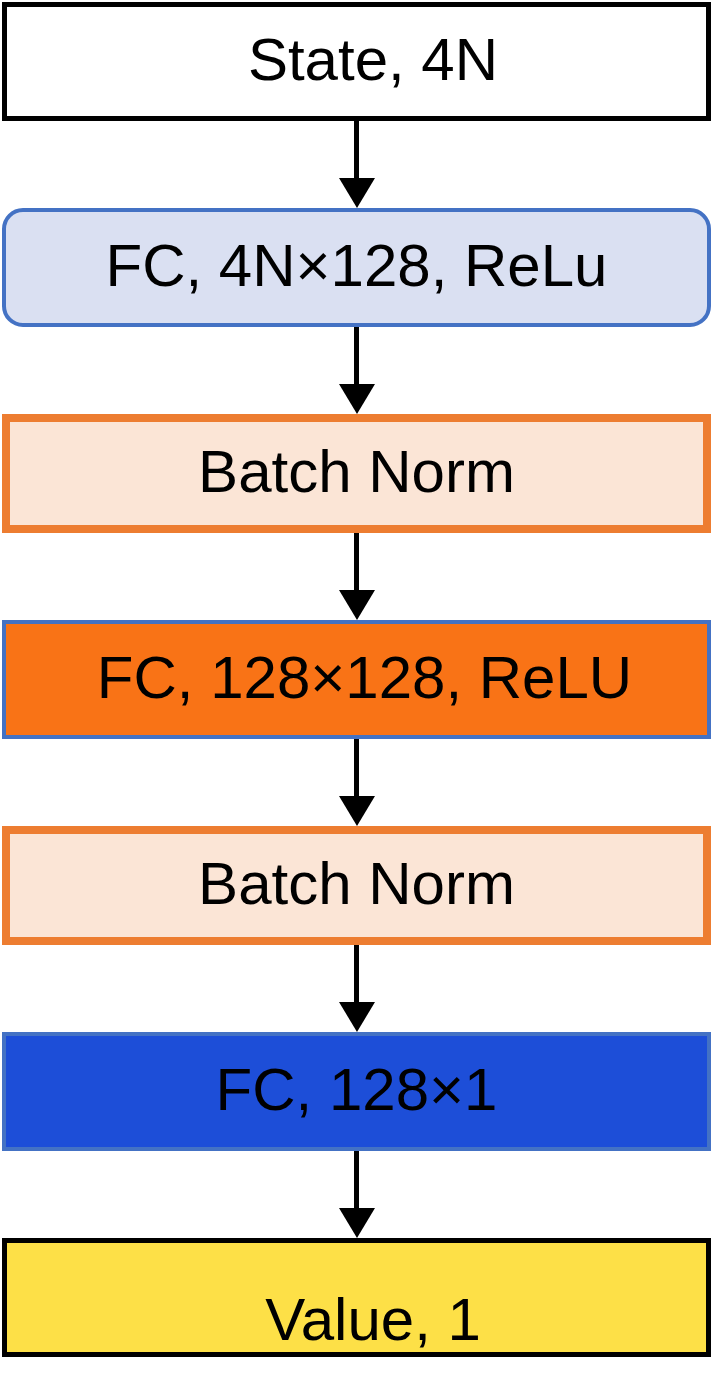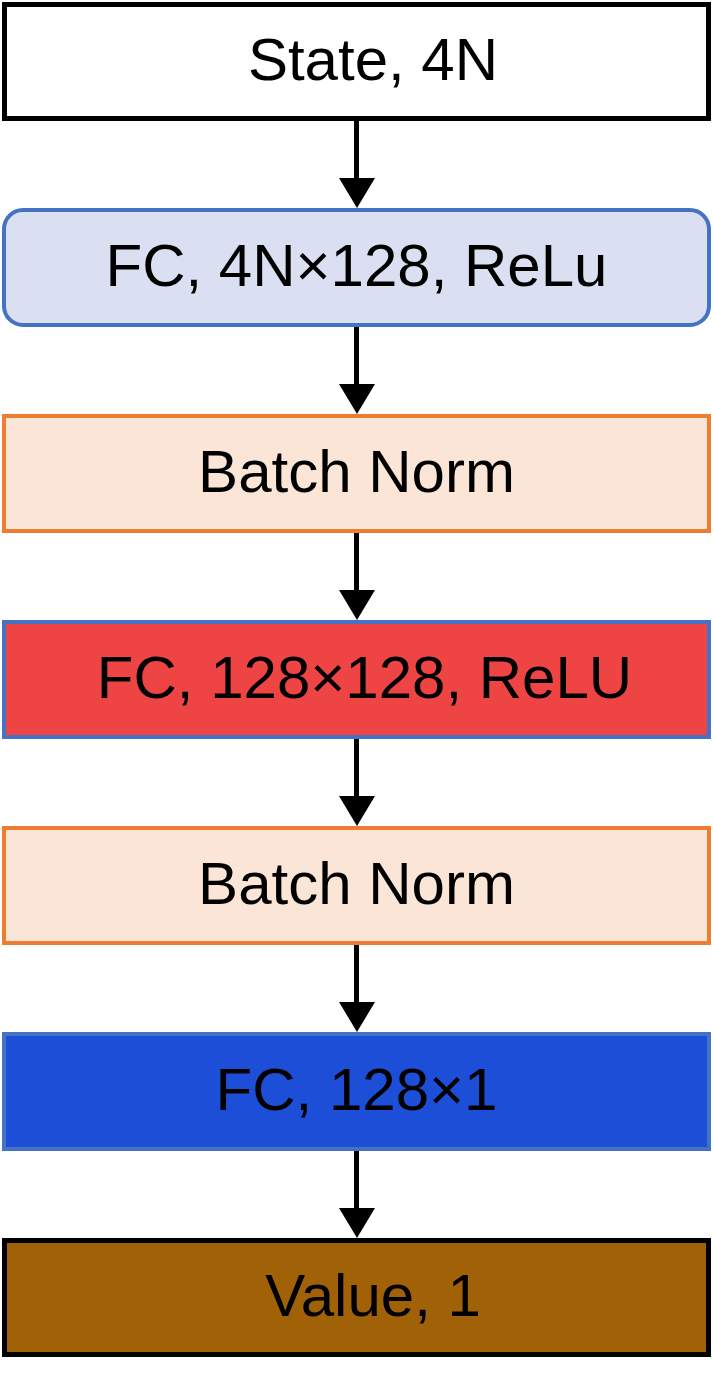--- a/index.html
+++ b/index.html
@@ -30,21 +30,21 @@
   .node-io {
     border: 5px solid #000000;
     background: #ffffff;
     padding-left: 33px;
   }
   .node-fc {
     border: 4px solid #4472c4;
     background: #dae0f2;
   }
   .node-bn {
-    border: 4px solid #0f172a;
+    border: 8px solid #0f172a;
     background: #fbe5d6;
   }
   .node-label {
     font-size: 60px;
     line-height: 1;
     color: #000000;
     white-space: nowrap;
     transform: translateY(-2px);
   }
   .arrow {
@@ -94,21 +94,21 @@
 
   <div class="node node-bn" style="border-color: rgb(237, 125, 49); background: rgb(251, 229, 214);">
     <span class="node-label">Batch Norm</span>
   </div>
 
   <div class="arrow">
     <div class="arrow-shaft"></div>
     <div class="arrow-head"></div>
   </div>
 
-  <div class="node node-fc" style="border-color: rgb(68, 114, 196); background: #ef4444; padding-left: 16px;">
+  <div class="node node-fc" style="border-color: rgb(68, 114, 196); background: #f97316; padding-left: 16px;">
     <span class="node-label">FC, 128×128, ReLU</span>
   </div>
 
   <div class="arrow">
     <div class="arrow-shaft"></div>
     <div class="arrow-head"></div>
   </div>
 
   <div class="node node-bn" style="border-color: rgb(237, 125, 49); background: rgb(251, 229, 214);">
     <span class="node-label">Batch Norm</span>
@@ -121,17 +121,17 @@
 
   <div class="node node-fc" style="border-color: rgb(68, 114, 196); background: #1d4ed8;">
     <span class="node-label">FC, 128×1</span>
   </div>
 
   <div class="arrow">
     <div class="arrow-shaft"></div>
     <div class="arrow-head"></div>
   </div>
 
-  <div class="node node-io" style="border-color: rgb(0, 0, 0); background: #a16207;">
+  <div class="node node-io" style="border-color: rgb(0, 0, 0); background: #fde047; align-items: flex-end;">
     <span class="node-label">Value, 1</span>
   </div>
 
 </div>
 
 </body></html>

